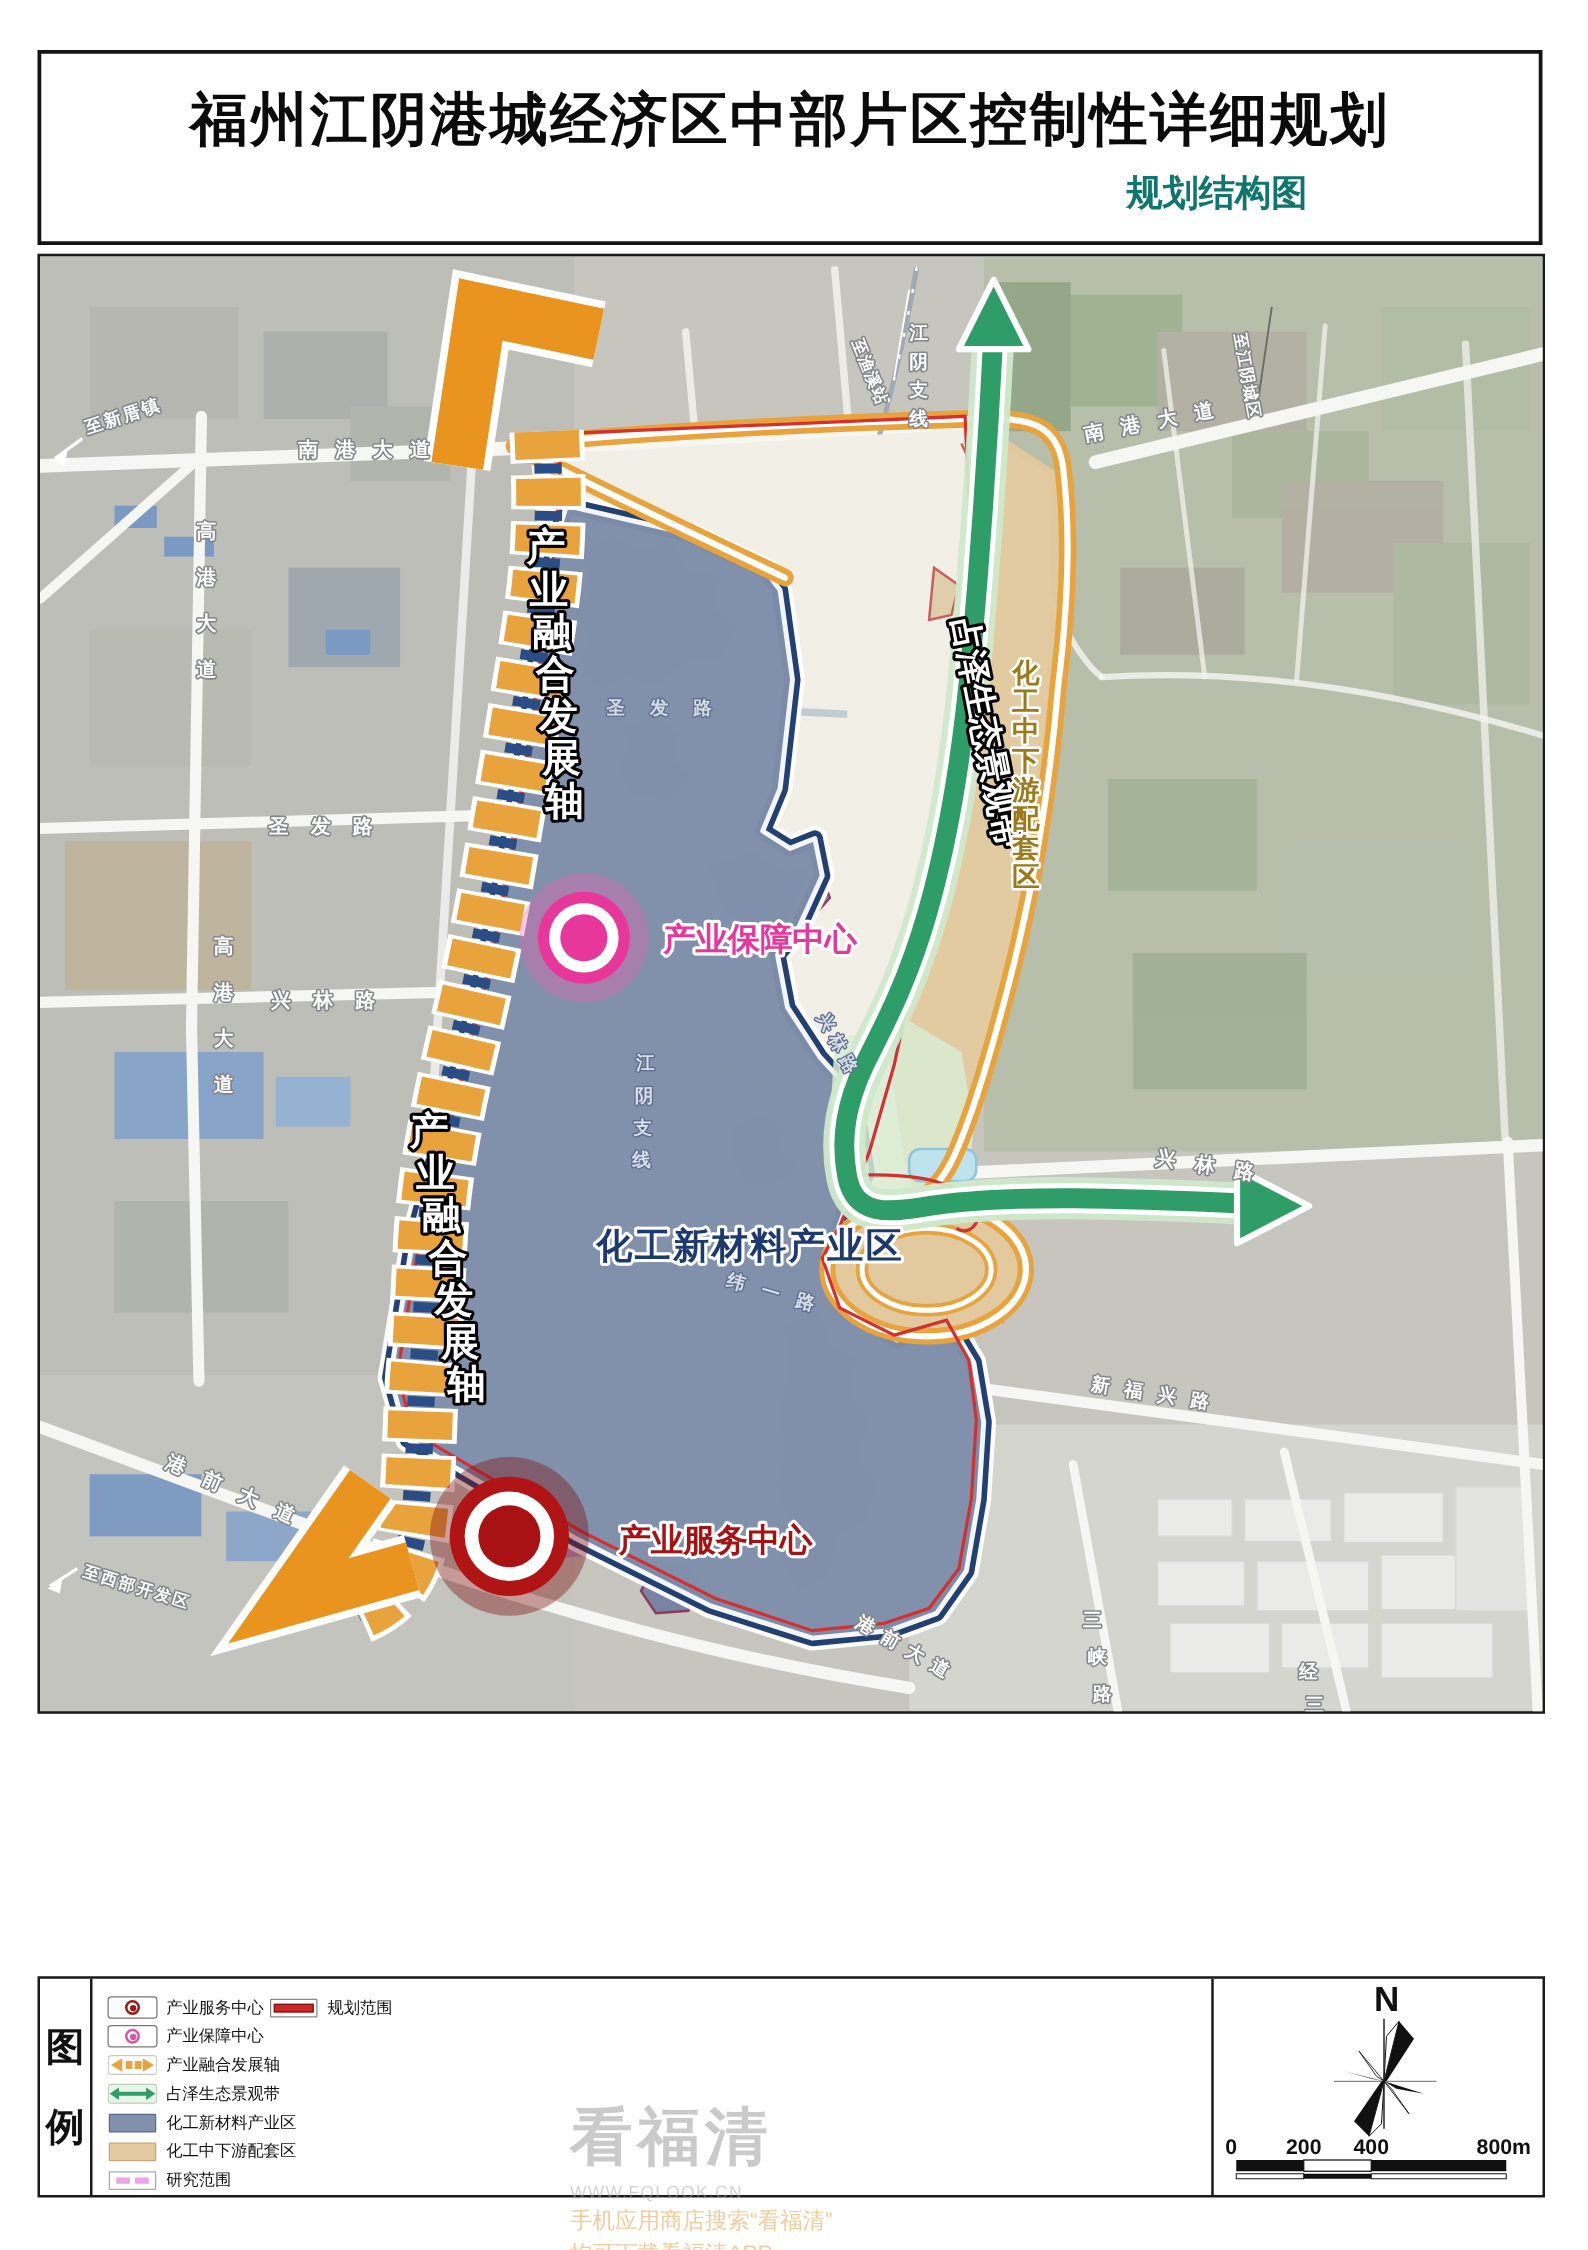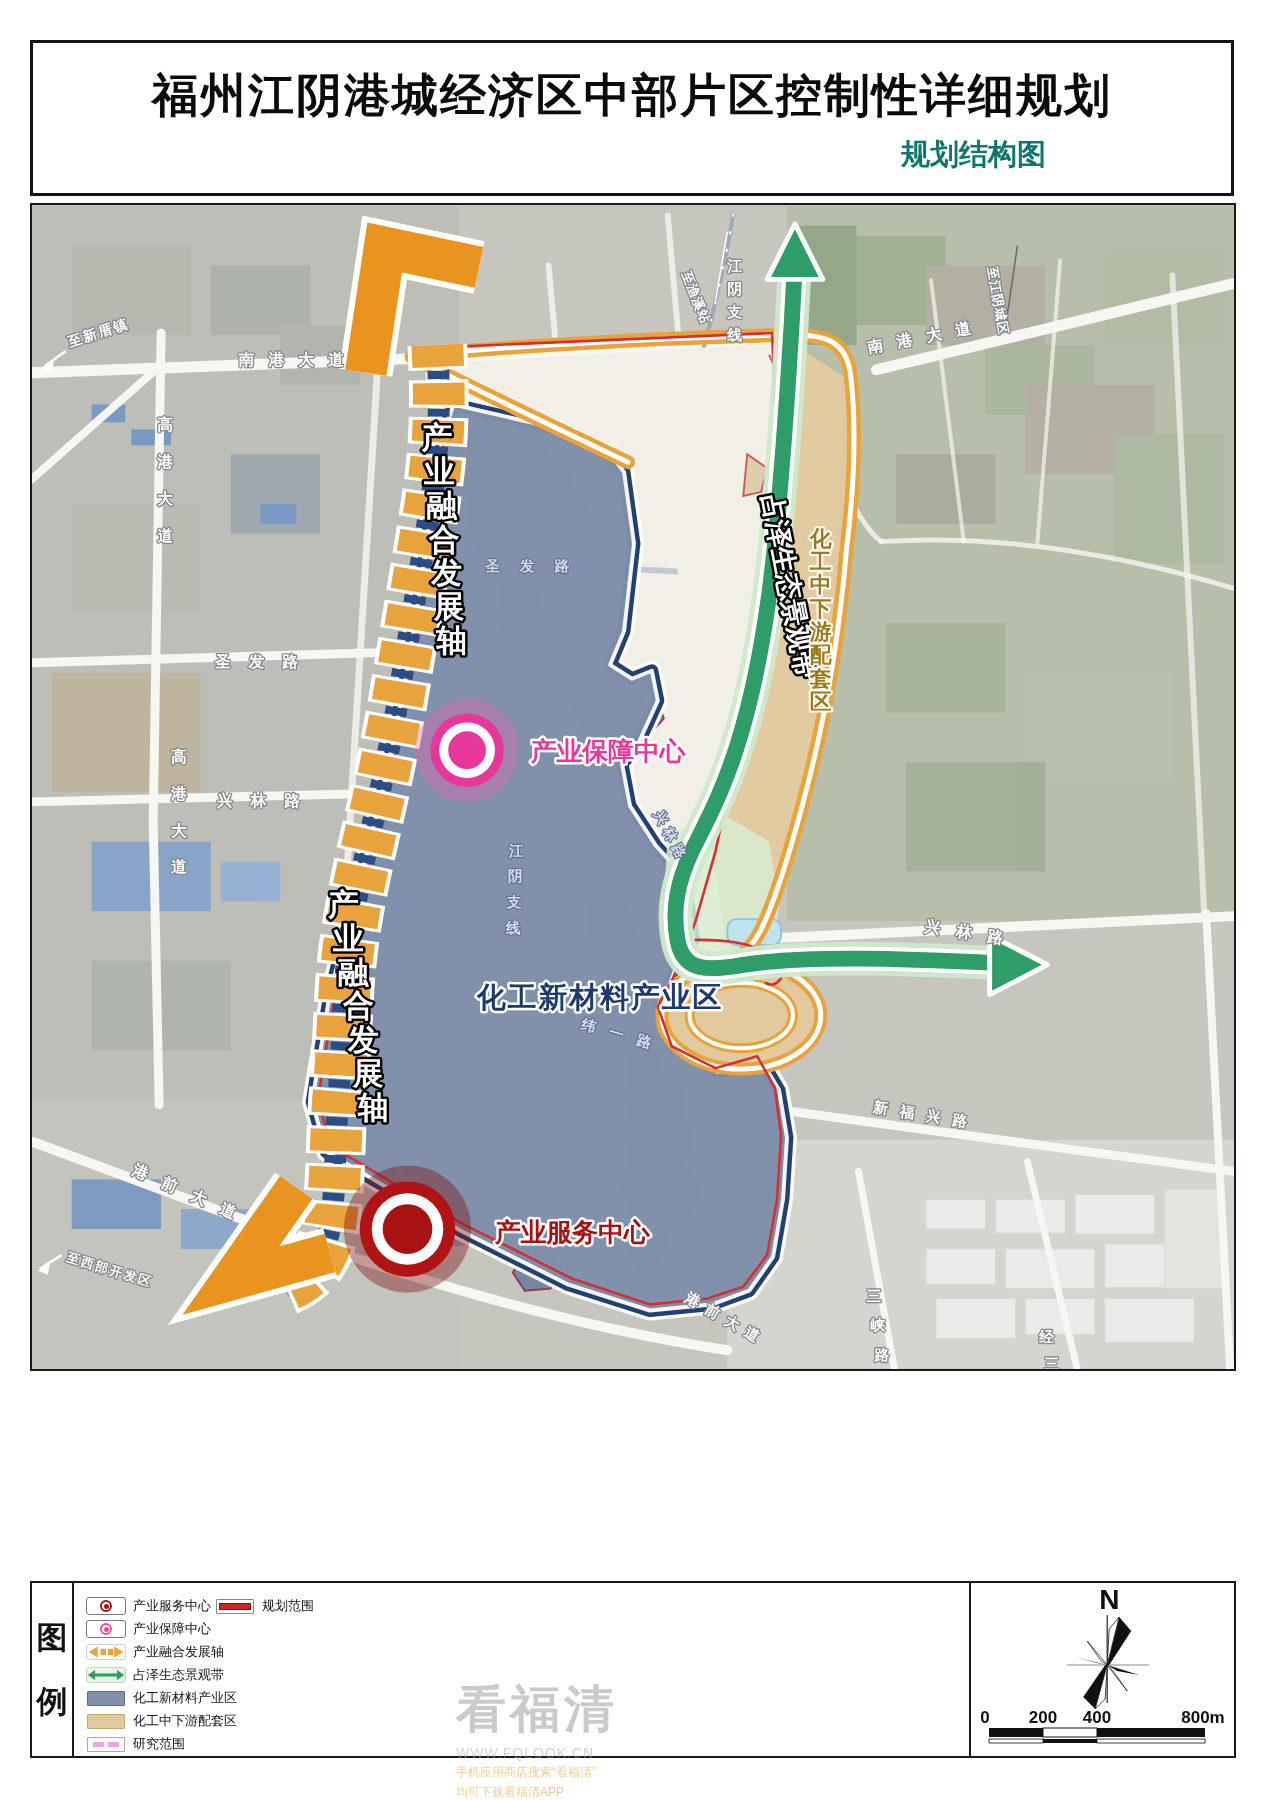--- a/index.html
+++ b/index.html
@@ -27,21 +27,21 @@
   .sw-research{background:#fff;border:1px solid #aaa;display:flex;align-items:center;justify-content:center;gap:4px;}
   .sw-research i{width:11px;height:5px;background:#efa2e4;display:block;}
   .sw-bound{background:#fff;border:1px solid #888;display:flex;align-items:center;justify-content:center;}
   .sw-bound i{width:32px;height:7px;background:#cc2626;border:1px solid #7e1414;display:block;box-sizing:border-box;}
   .north-panel{position:relative;width:265px;border-left:2px solid #1a1a1a;box-sizing:border-box;}
   .north-panel .compass{position:absolute;left:50%;top:0;transform:translateX(-46%);}
   .north-panel .scalebar{position:absolute;left:6px;bottom:2px;}
   .watermark{position:absolute;left:456px;top:1676px;width:220px;text-align:left;pointer-events:none;}
   .watermark .wm-brand{font-size:50px;font-weight:bold;color:rgba(150,150,150,0.50);letter-spacing:4px;}
   .watermark .wm-site{font-size:14px;font-weight:normal;color:rgba(160,160,160,0.48);letter-spacing:1px;margin-top:2px;}
-  .watermark .wm-l{font-size:12px;color:rgba(233,160,70,0.55);margin-top:3px;}
+  .watermark .wm-l{font-size:18px;color:rgba(233,160,70,0.55);margin-top:3px;}
   
   text{font-family:"Liberation Sans",sans-serif;}
   .road-t{fill:#ffffff;stroke:#83868a;stroke-width:2.6px;paint-order:stroke;font-weight:bold;stroke-linejoin:round;}
   .road-in{fill:#d8dfe9;stroke:#5c6d8e;stroke-width:2.2px;paint-order:stroke;font-weight:bold;stroke-linejoin:round;}
   .big-lab{paint-order:stroke;stroke-linejoin:round;font-weight:bold;}
 </style>
 </head>
 <body>
 
 <div class="page">

